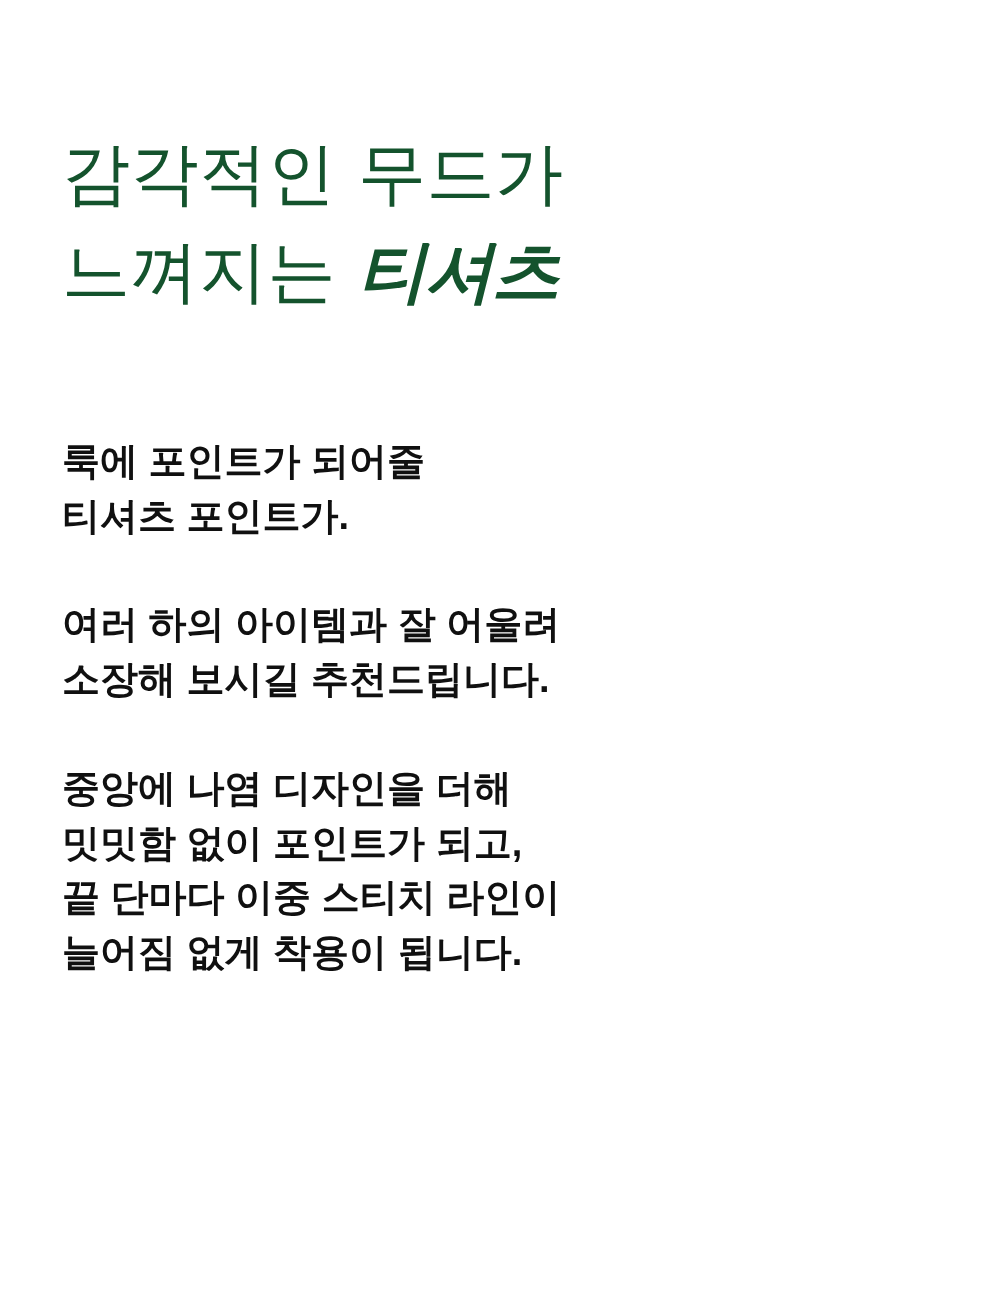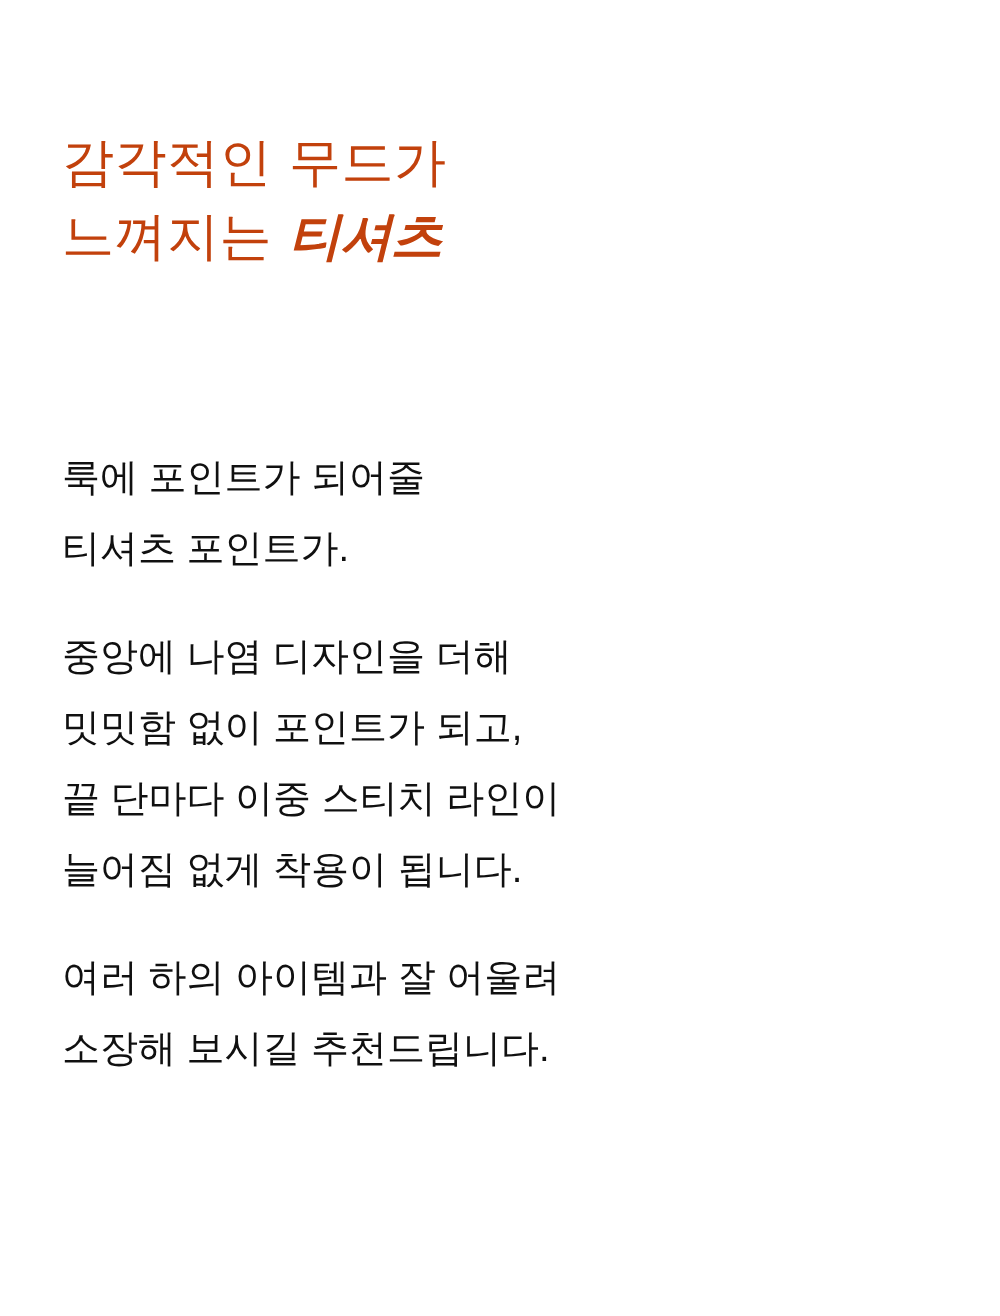--- a/index.html
+++ b/index.html
@@ -22,25 +22,25 @@
     box-sizing: border-box;
   }
   .headline {
     position: absolute;
     left: 62px;
     top: 126px;
     width: 880px;
   }
   .headline-line {
     font-family: "DejaVu Serif", "Liberation Serif", serif;
-    font-size: 52px;
+    font-size: 68px;
     line-height: 1.42;
     letter-spacing: 0.5px;
     font-weight: 400;
-    color: #c2410c;
+    color: #14532d;
     white-space: nowrap;
   }
   .headline-line .accent {
     font-family: "Liberation Sans", "DejaVu Sans", sans-serif;
     font-weight: 700;
     letter-spacing: -1px;
     font-style: italic;
   }
   .body-copy {
     position: absolute;
@@ -51,24 +51,23 @@
   .para {
     margin: 0 0 54px 0;
   }
   .para:last-child {
     margin-bottom: 0;
   }
   .para-line {
     font-family: "Liberation Sans", "DejaVu Sans", sans-serif;
     font-size: 38px;
     line-height: 1.44;
-    font-weight: 400;
+    font-weight: 700;
     color: #101010;
     white-space: nowrap;
-    margin-top: 16px;
   }
 </style>
 </head>
 <body>
 
 <div class="page">
 
   <div class="headline">
     <div class="headline-line">감각적인 무드가</div>
     <div class="headline-line"><span>느껴지는 </span><span class="accent">티셔츠</span></div>
@@ -78,26 +77,26 @@
 
     <div class="para">
       <div class="para-line">룩에 포인트가 되어줄</div>
       <div class="para-line">티셔츠 포인트가.</div>
     </div>
 
     <div class="para">
     </div>
 
     <div class="para">
+      <div class="para-line">여러 하의 아이템과 잘 어울려</div>
+      <div class="para-line">소장해 보시길 추천드립니다.</div>
+    </div>
+
+    <div class="para">
       <div class="para-line">중앙에 나염 디자인을 더해</div>
       <div class="para-line">밋밋함 없이 포인트가 되고,</div>
       <div class="para-line">끝 단마다 이중 스티치 라인이</div>
       <div class="para-line">늘어짐 없게 착용이 됩니다.</div>
-    </div>
-
-    <div class="para">
-      <div class="para-line">여러 하의 아이템과 잘 어울려</div>
-      <div class="para-line">소장해 보시길 추천드립니다.</div>
     </div>
 
   </div>
 
 </div>
 
 </body></html>

